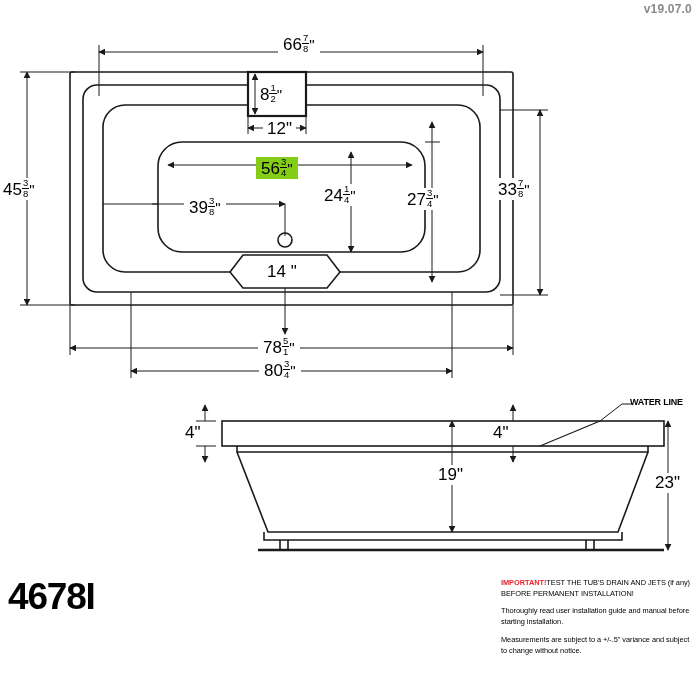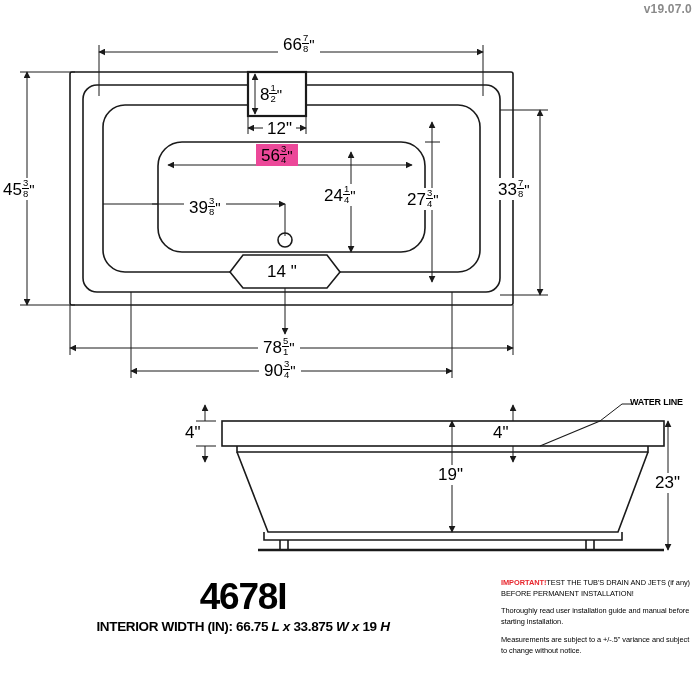--- a/index.html
+++ b/index.html
@@ -29,21 +29,20 @@
     font-weight: bold;
     color: #8a8a8a;
     letter-spacing: 0.2px;
   }
   svg { display: block; }
   .title-block {
     position: absolute;
     left: 8px;
     top: 578px;
     width: 470px;
-    text-align: center;
   }
   .model-no {
     font-size: 37px;
     font-weight: bold;
     letter-spacing: -1.2px;
     line-height: 1.0;
     margin: 0;
   }
   .prod-type {
     font-size: 20px;
@@ -193,21 +192,21 @@
   <div style="position:absolute;left:266px;top:33px;font-size:17px;background:#fff;padding:0 5px;margin-left:12px;">
     <span>66</span><span style="display:inline-block;vertical-align:-2px;font-size:9.5px;line-height:1;text-align:center;"><span style="display:block;border-bottom:1px solid #000;padding:0 1px;">7</span><span style="display:block;padding:0 1px;">8</span></span><span style="font-size:15px;">"</span>
   </div>
 
   <div style="position:absolute;left:260px;top:83px;font-size:17px;background:#fff;">
     <span>8</span><span style="display:inline-block;vertical-align:-2px;font-size:9.5px;line-height:1;text-align:center;"><span style="display:block;border-bottom:1px solid #000;padding:0 1px;">1</span><span style="display:block;padding:0 1px;">2</span></span><span style="font-size:15px;">"</span>
   </div>
 
   <div style="position:absolute;left:263px;top:119px;font-size:17px;background:#fff;padding:0 4px;">12"</div>
 
-  <div style="position:absolute;left:256px;top:144px;font-size:17px;background:#ec4899;padding:0 5px;">
+  <div style="position:absolute;left:256px;top:157px;font-size:17px;background:#84cc16;padding:0 5px;">
     <span>56</span><span style="display:inline-block;vertical-align:-2px;font-size:9.5px;line-height:1;text-align:center;"><span style="display:block;border-bottom:1px solid #000;padding:0 1px;">3</span><span style="display:block;padding:0 1px;">4</span></span><span style="font-size:15px;">"</span>
   </div>
 
   <div style="position:absolute;left:184px;top:196px;font-size:17px;background:#fff;padding:0 5px;">
     <span>39</span><span style="display:inline-block;vertical-align:-2px;font-size:9.5px;line-height:1;text-align:center;"><span style="display:block;border-bottom:1px solid #000;padding:0 1px;">3</span><span style="display:block;padding:0 1px;">8</span></span><span style="font-size:15px;">"</span>
   </div>
 
   <div style="position:absolute;left:320px;top:184px;font-size:17px;background:#fff;padding:0 4px;">
     <span>24</span><span style="display:inline-block;vertical-align:-2px;font-size:9.5px;line-height:1;text-align:center;"><span style="display:block;border-bottom:1px solid #000;padding:0 1px;">1</span><span style="display:block;padding:0 1px;">4</span></span><span style="font-size:15px;">"</span>
   </div>
@@ -224,42 +223,31 @@
     <span>45</span><span style="display:inline-block;vertical-align:-2px;font-size:9.5px;line-height:1;text-align:center;"><span style="display:block;border-bottom:1px solid #000;padding:0 1px;">3</span><span style="display:block;padding:0 1px;">8</span></span><span style="font-size:15px;">"</span>
   </div>
 
   <div style="position:absolute;left:267px;top:262px;font-size:17px;">14 "</div>
 
   <div style="position:absolute;left:258px;top:336px;font-size:17px;background:#fff;padding:0 5px;">
     <span>78</span><span style="display:inline-block;vertical-align:-2px;font-size:9.5px;line-height:1;text-align:center;"><span style="display:block;border-bottom:1px solid #000;padding:0 1px;">5</span><span style="display:block;padding:0 1px;">1</span></span><span style="font-size:15px;">"</span>
   </div>
 
   <div style="position:absolute;left:259px;top:359px;font-size:17px;background:#fff;padding:0 5px;">
-    <span>90</span><span style="display:inline-block;vertical-align:-2px;font-size:9.5px;line-height:1;text-align:center;"><span style="display:block;border-bottom:1px solid #000;padding:0 1px;">3</span><span style="display:block;padding:0 1px;">4</span></span><span style="font-size:15px;">"</span>
+    <span>80</span><span style="display:inline-block;vertical-align:-2px;font-size:9.5px;line-height:1;text-align:center;"><span style="display:block;border-bottom:1px solid #000;padding:0 1px;">3</span><span style="display:block;padding:0 1px;">4</span></span><span style="font-size:15px;">"</span>
   </div>
 
   <div style="position:absolute;left:185px;top:423px;font-size:17px;background:#fff;">4"</div>
   <div style="position:absolute;left:489px;top:423px;font-size:17px;background:#fff;padding:0 4px;">4"</div>
   <div style="position:absolute;left:434px;top:465px;font-size:17px;background:#fff;padding:0 4px;">19"</div>
   <div style="position:absolute;left:652px;top:473px;font-size:17px;background:#fff;padding:0 3px;">23"</div>
   <div style="position:absolute;left:630px;top:397px;font-size:9px;font-weight:bold;letter-spacing:-0.2px;">WATER LINE</div>
 
   <div class="title-block">
     <div class="model-no">4678I</div>
-    <div class="spec-line">
-      <span>INTERIOR WIDTH (IN):</span>
-      <span>66.75</span>
-      <i>L</i>
-      <i>x</i>
-      <span>33.875</span>
-      <i>W</i>
-      <i>x</i>
-      <span>19</span>
-      <i>H</i>
-    </div>
   </div>
 
   <div class="notes">
     <p><span class="imp">IMPORTANT!</span><span>TEST THE TUB'S DRAIN AND JETS (if any) BEFORE PERMANENT INSTALLATION!</span></p>
     <p>Thoroughly read user installation guide and manual before starting installation.</p>
     <p>Measurements are subject to a +/-.5" variance and subject to change without notice.</p>
   </div>
 
 </div>
 

